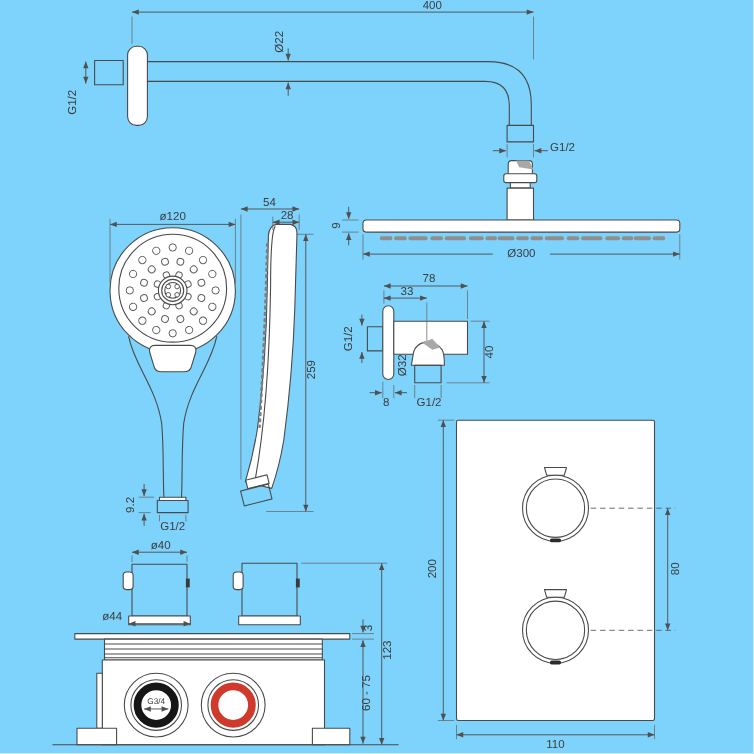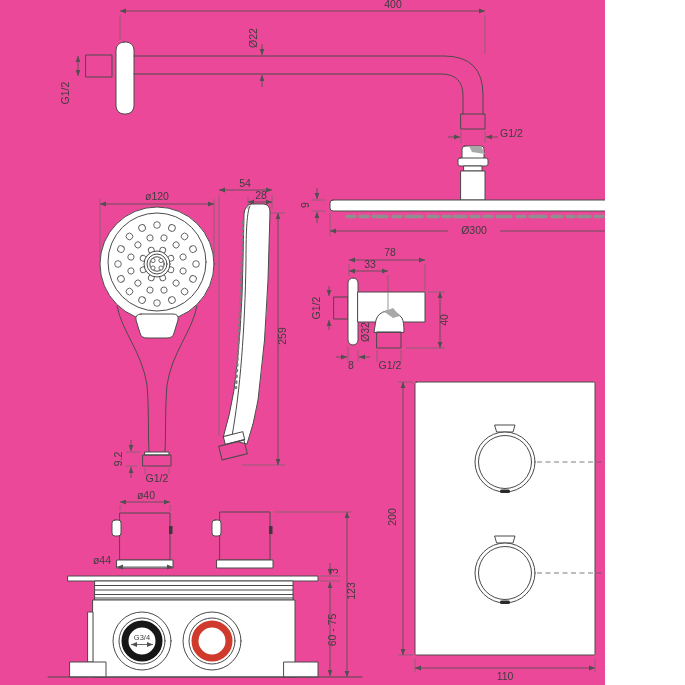--- a/index.html
+++ b/index.html
@@ -1,16 +1,16 @@
 <!DOCTYPE html>
 <html><head>
 <meta charset="utf-8">
 <style>
   html,body{margin:0;padding:0;background:#fff;}
-  .canvas{position:relative;width:605px;height:685px;background:#ec4899;overflow:hidden;}
+  .canvas{position:relative;width:685px;height:685px;background:#7dd3fc;overflow:hidden;}
   svg{position:absolute;left:0;top:0;}
   .ln{stroke:#4a4a4a;stroke-width:1;fill:none;stroke-linejoin:round;stroke-linecap:round;}
   .fw{fill:#ffffff;}
   .dim{stroke:#505050;stroke-width:.85;fill:none;}
   .ext{stroke:#6a6a6a;stroke-width:.7;fill:none;}
   .dash{stroke:#5a5a5a;stroke-width:.8;fill:none;stroke-dasharray:5 3.5;}
   text{font-family:"Liberation Sans",sans-serif;font-size:10.5px;fill:#3d3d3d;}
   .sm{font-size:7.5px;}
   .noz{fill:#ffffff;stroke:#5a5a5a;stroke-width:.9;}
   .shade{fill:#a8a8a8;stroke:none;}

